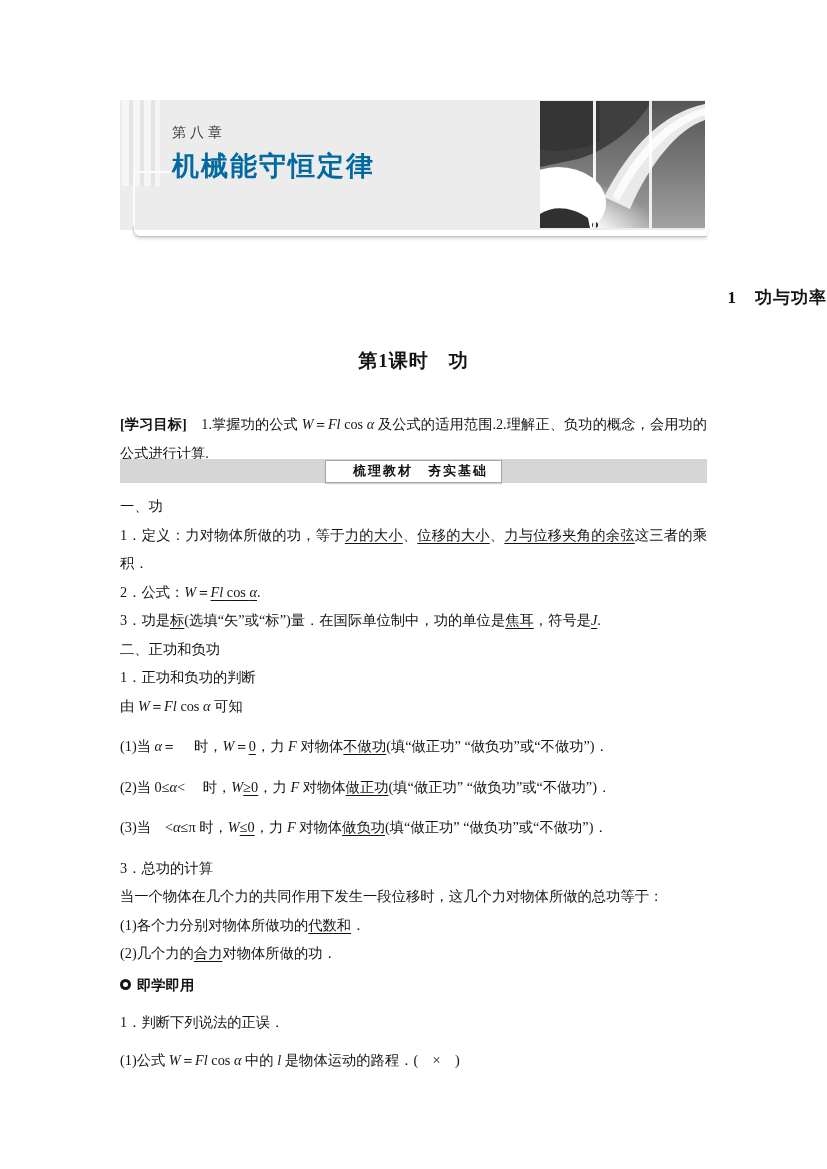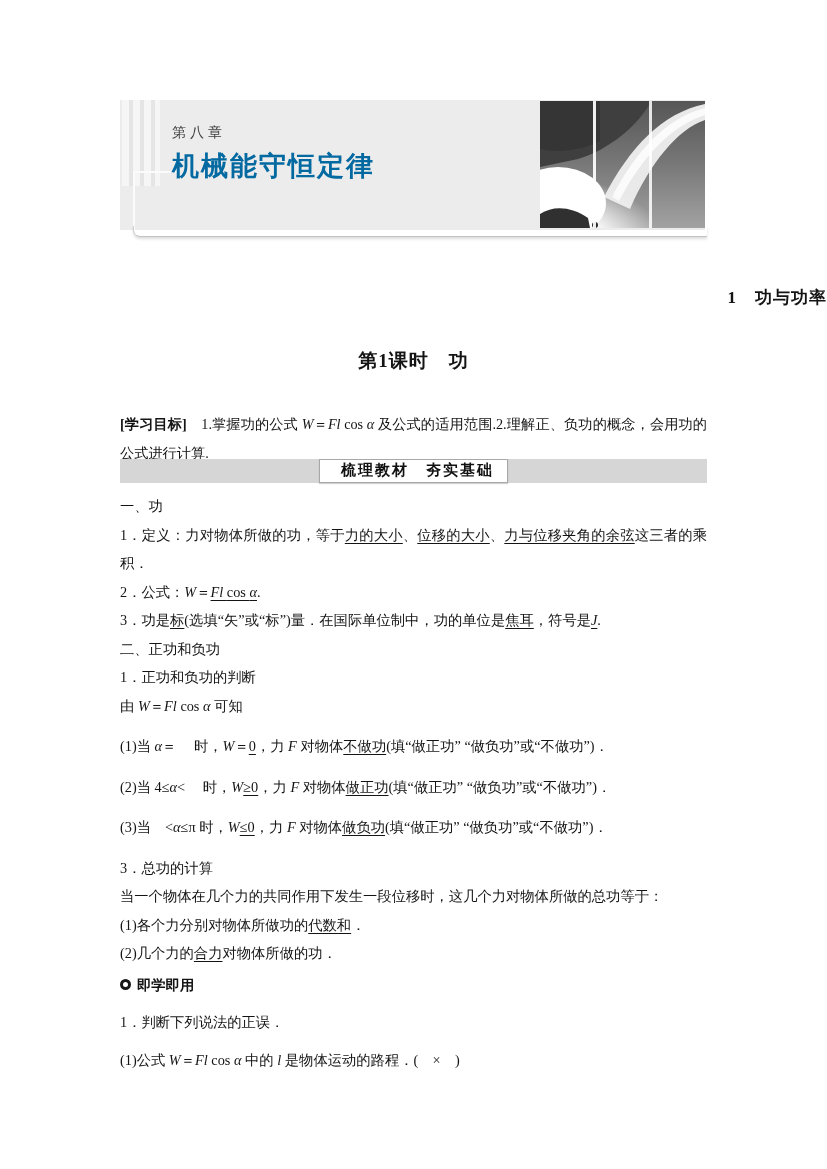--- a/index.html
+++ b/index.html
@@ -27,22 +27,22 @@
   .lesson-title{position:absolute;left:0;right:0;top:286px;text-align:right;
     font-size:17px;font-weight:bold;letter-spacing:1px;}
   .session-title{position:absolute;left:0;right:0;top:348px;text-align:center;
     font-size:19px;font-weight:bold;letter-spacing:1px;}
   
   .objectives{position:absolute;left:120px;width:587px;top:396px;
     font-size:14.2px;line-height:29px;text-align:justify;}
   
   .banner{position:absolute;left:120px;width:587px;top:459px;height:24px;background:#d6d6d6;
     display:flex;justify-content:center;align-items:center;}
-  .banner-box{background:#ffffff;border:1px solid #a8a8a8;padding:1px 13px 2px 21px;
-    font-family:"Liberation Sans","DejaVu Sans",sans-serif;font-weight:bold;font-size:15px;
+  .banner-box{background:#ffffff;border:1px solid #a8a8a8;padding:1px 13px 2px 27px;
+    font-family:"Liberation Sans","DejaVu Sans",sans-serif;font-weight:bold;font-size:13px;
     letter-spacing:2px;color:#111;box-shadow:0 1px 1px rgba(0,0,0,.18);}
   
   .content{position:absolute;left:120px;width:587px;top:492px;}
   .line{margin:0;font-size:14.3px;line-height:28.5px;text-align:justify;}
   .sec{font-family:"Liberation Sans","DejaVu Sans",sans-serif;}
   .tall{margin:12px 0;}
   .learn{margin-top:3px;font-family:Liberation Serif, serif;font-weight:bold;
     display:flex;align-items:center;gap:6px;}
   .gap{margin-top:9px;}
   .it{font-style:italic;font-family:"Liberation Serif","DejaVu Serif",serif;}
@@ -102,21 +102,21 @@
 
   <div class="content">
       <p class="line sec"><span>一、功</span></p>
       <p class="line"><span>1．定义：力对物体所做的功，等于</span><span class="ul">力的大小</span><span>、</span><span class="ul">位移的大小</span><span>、</span><span class="ul">力与位移夹角的余弦</span><span>这三者的乘积．</span></p>
       <p class="line"><span>2．公式：</span><span class="it">W</span><span>＝</span><span class="it ul">Fl </span><span class="ul">cos </span><span class="it ul">α</span><span>.</span></p>
       <p class="line"><span>3．功是</span><span class="ul">标</span><span>(选填“矢”或“标”)量．在国际单位制中，功的单位是</span><span class="ul">焦耳</span><span>，符号是</span><span class="it ul">J</span><span>.</span></p>
       <p class="line sec"><span>二、正功和负功</span></p>
       <p class="line"><span>1．正功和负功的判断</span></p>
       <p class="line"><span>由 </span><span class="it">W</span><span>＝</span><span class="it">Fl </span><span>cos </span><span class="it">α</span><span> 可知</span></p>
       <p class="line tall"><span>(1)当 </span><span class="it">α</span><span>＝</span><span class="blank" style="width: 14px;"></span><span> 时，</span><span class="it">W</span><span>＝</span><span class="ul">0</span><span>，力 </span><span class="it">F</span><span> 对物体</span><span class="ul">不做功</span><span>(填“做正功” “做负功”或“不做功”)．</span></p>
-      <p class="line tall"><span>(2)当 4≤</span><span class="it">α</span><span>&lt;</span><span class="blank" style="width: 14px;"></span><span> 时，</span><span class="it">W</span><span class="ul">≥0</span><span>，力 </span><span class="it">F</span><span> 对物体</span><span class="ul">做正功</span><span>(填“做正功” “做负功”或“不做功”)．</span></p>
+      <p class="line tall"><span>(2)当 0≤</span><span class="it">α</span><span>&lt;</span><span class="blank" style="width: 14px;"></span><span> 时，</span><span class="it">W</span><span class="ul">≥0</span><span>，力 </span><span class="it">F</span><span> 对物体</span><span class="ul">做正功</span><span>(填“做正功” “做负功”或“不做功”)．</span></p>
       <p class="line tall"><span>(3)当</span><span class="blank" style="width: 14px;"></span><span>&lt;</span><span class="it">α</span><span>≤π 时，</span><span class="it">W</span><span class="ul">≤0</span><span>，力 </span><span class="it">F</span><span> 对物体</span><span class="ul">做负功</span><span>(填“做正功” “做负功”或“不做功”)．</span></p>
       <p class="line"><span>3．总功的计算</span></p>
       <p class="line"><span>当一个物体在几个力的共同作用下发生一段位移时，这几个力对物体所做的总功等于：</span></p>
       <p class="line"><span>(1)各个力分别对物体所做功的</span><span class="ul">代数和</span><span>．</span></p>
       <p class="line"><span>(2)几个力的</span><span class="ul">合力</span><span>对物体所做的功．</span></p>
       <p class="line learn">
         <span class="ring"></span>
         <span class="bd">即学即用</span>
       </p>
       <p class="line gap"><span>1．判断下列说法的正误．</span></p>

